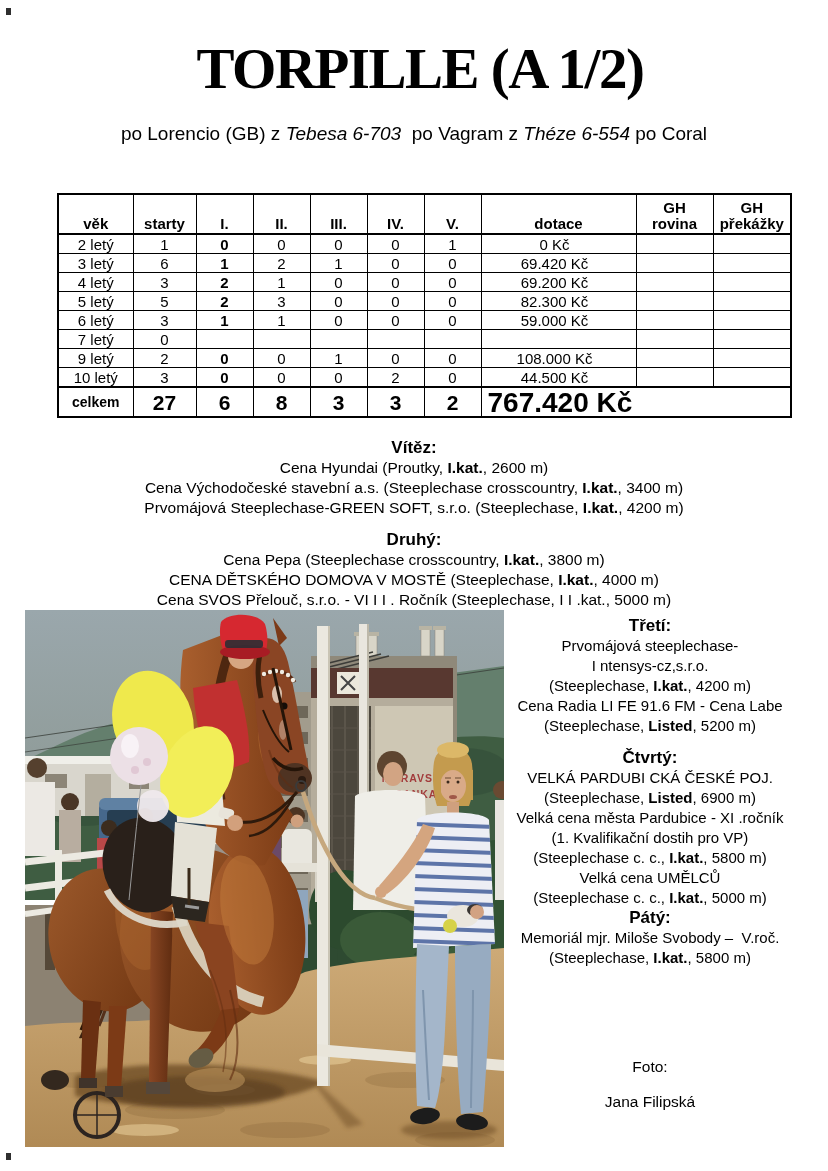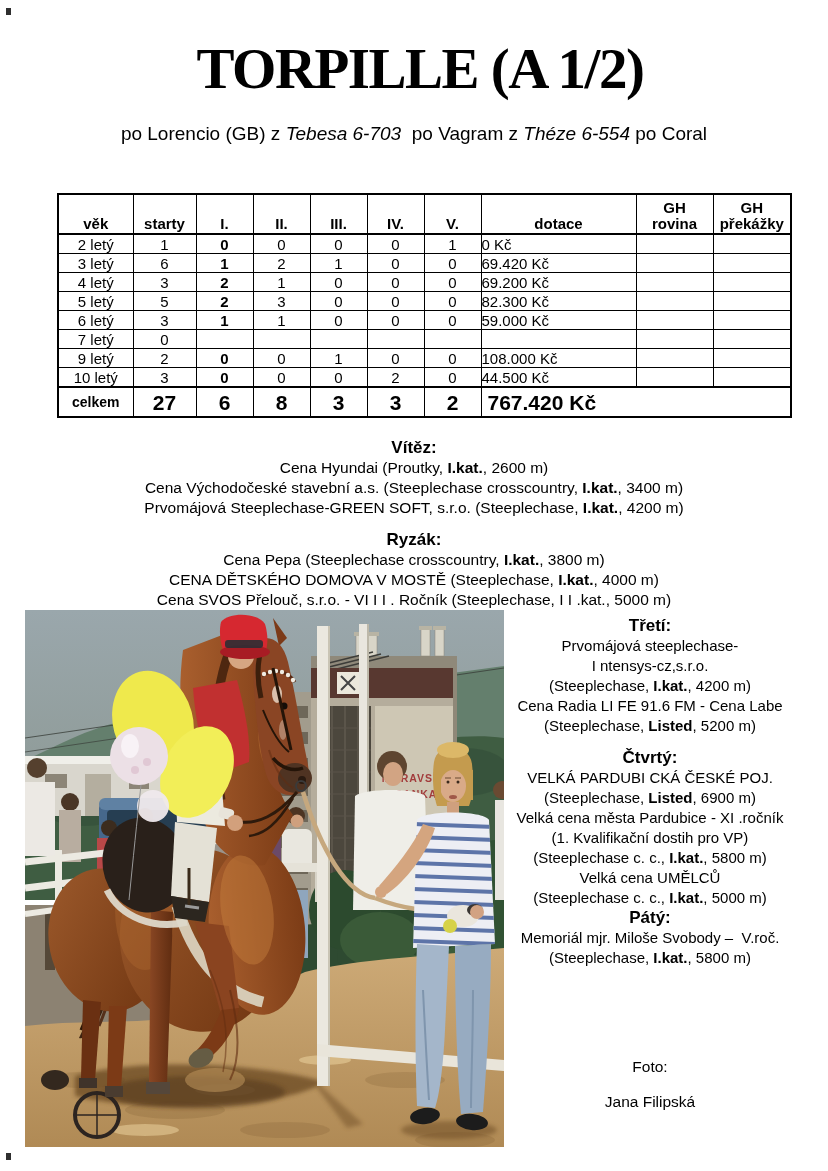--- a/index.html
+++ b/index.html
@@ -17,25 +17,25 @@
   .subtitle{position:absolute;left:0;top:122px;width:828px;text-align:center;
             font-size:19px;line-height:24px;}
 
   .table-wrap{position:absolute;left:57px;top:193px;}
   table{border-collapse:collapse;table-layout:fixed;width:733px;border:2px solid #000;}
   th,td{border:1px solid #000;padding:0;overflow:hidden;white-space:nowrap;}
   thead th{height:37px;vertical-align:bottom;font-size:15px;line-height:16px;
            padding-bottom:1px;text-align:center;font-weight:bold;margin-left:47px;}
   thead th{border-bottom:2px solid #000;}
   tbody td{height:18px;font-size:15px;line-height:17px;text-align:center;vertical-align:middle;}
-  td.c-dot{text-align:left;padding-right:8px;}
+  td.c-dot{text-align:center;padding-right:8px;}
   tr.total td{border-top:2px solid #000;height:28px;}
   td.tot-label{font-weight:bold;font-size:14px;}
   td.tot-num{font-weight:bold;font-size:21px;}
-  td.tot-dot{font-weight:bold;font-size:21px;text-align:left;padding-left:6px;}
+  td.tot-dot{font-weight:bold;font-size:28px;text-align:left;padding-left:6px;}
 
   .center-sec{position:absolute;left:0;width:828px;text-align:center;}
   #sec-winner{top:438px;}
   #sec-second{top:530px;}
   .sec-h{font-size:17px;font-weight:bold;line-height:20px;}
   .line{font-size:15.5px;line-height:20px;white-space:nowrap;}
 
   .photo{position:absolute;left:25px;top:610px;width:479px;height:537px;overflow:hidden;}
   .photo svg{display:block;width:479px;height:537px;}
 
@@ -223,21 +223,21 @@
   <section class="center-sec" id="sec-winner">
     <div class="sec-h">Vítěz:</div>
     <div>
         <div class="line"><span>Cena Hyundai (Proutky, </span><span class="b">I.kat.</span><span>, 2600 m)</span></div>
         <div class="line"><span>Cena Východočeské stavební a.s. (Steeplechase crosscountry, </span><span class="b">I.kat.</span><span>, 3400 m)</span></div>
         <div class="line"><span>Prvomájová Steeplechase-GREEN SOFT, s.r.o. (Steeplechase, </span><span class="b">I.kat.</span><span>, 4200 m)</span></div>
       </div>
   </section>
 
   <section class="center-sec" id="sec-second">
-    <div class="sec-h">Ryzák:</div>
+    <div class="sec-h">Druhý:</div>
     <div>
         <div class="line"><span>Cena Pepa (Steeplechase crosscountry, </span><span class="b">I.kat.</span><span>, 3800 m)</span></div>
         <div class="line"><span>CENA DĚTSKÉHO DOMOVA V MOSTĚ (Steeplechase, </span><span class="b">I.kat.</span><span>, 4000 m)</span></div>
         <div class="line"><span>Cena SVOS Přelouč, s.r.o. - VI I I . Ročník (Steeplechase, I I .kat., 5000 m)</span></div>
       </div>
   </section>
 
   <div class="photo">
     <svg viewBox="0 0 479 537" preserveAspectRatio="none">
       <defs>

